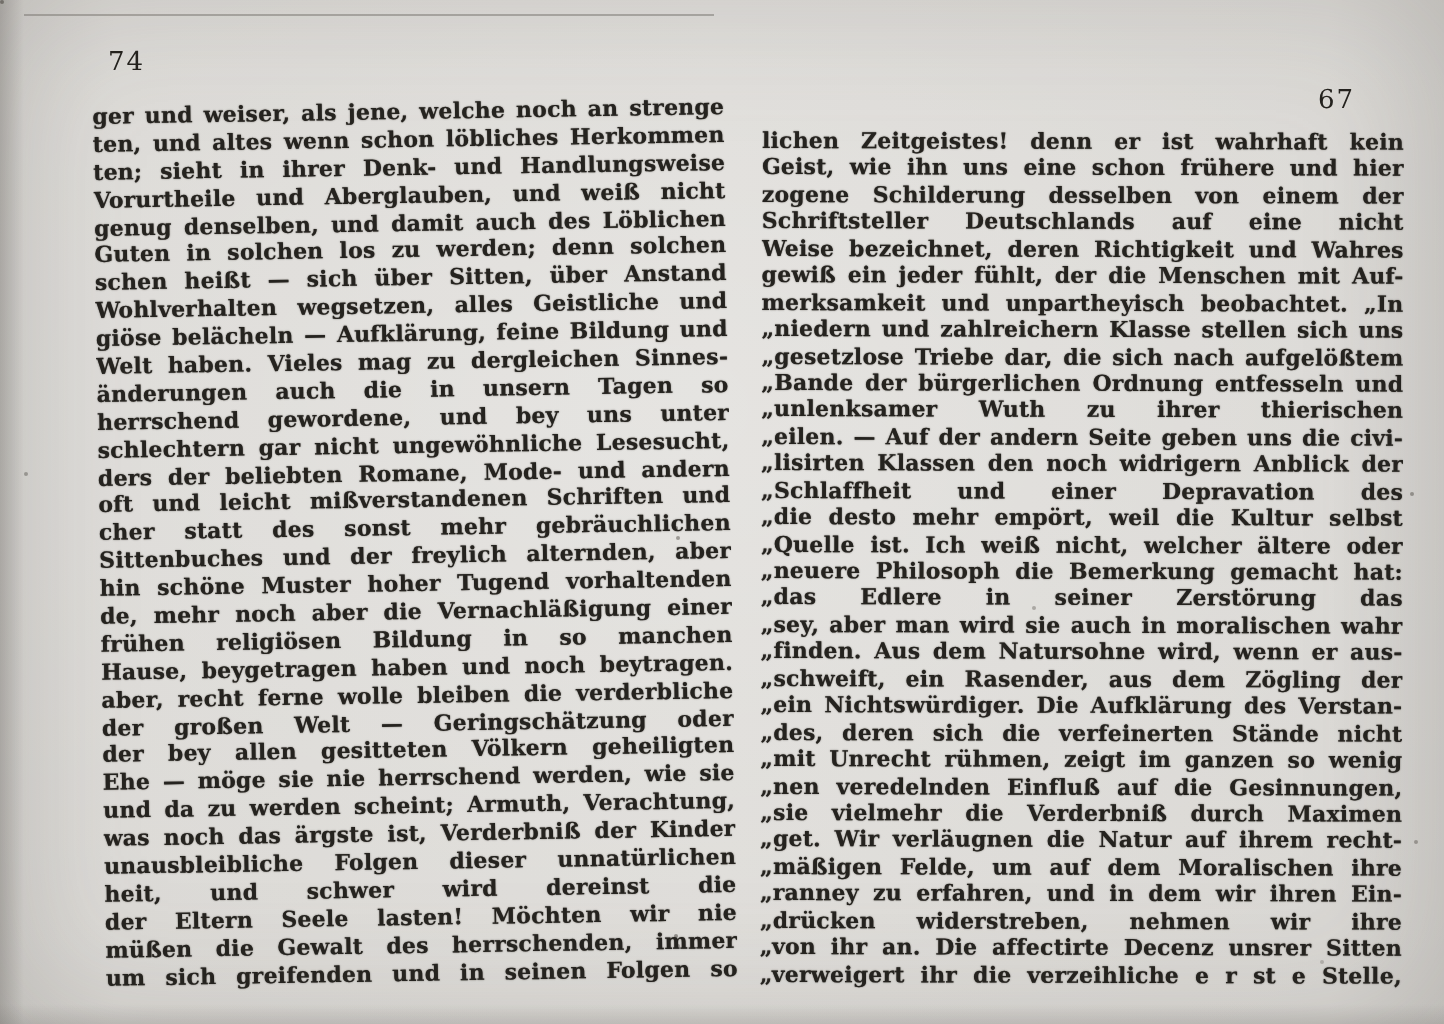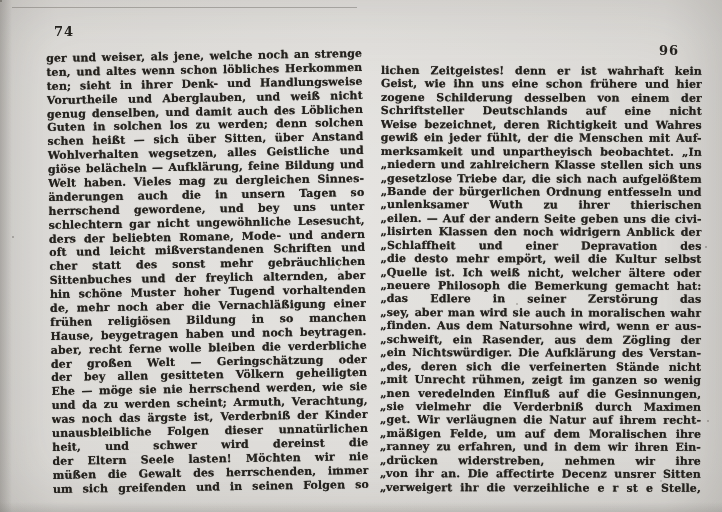--- a/index.html
+++ b/index.html
@@ -15,21 +15,21 @@
     font-family:"DejaVu Serif","Liberation Serif",serif;
     color:#22201c;
   }
   .top-edge-line{
     position:absolute;left:12px;top:7px;width:345px;height:1px;
     background:rgba(125,122,117,0.55);
   }
   .page{position:absolute;}
   .page-number{
     position:absolute;
-    font-size:13px;font-weight:700;letter-spacing:1px;
+    font-size:13px;font-weight:400;letter-spacing:1px;
     color:#24221e;
   }
   .text-column{
     position:absolute;
     font-size:11px;font-weight:700;
     letter-spacing:0.1px;
     word-spacing:1px;
     color:#25231f;
     text-shadow:0 0 0.7px rgba(48,44,38,0.85);
   }
@@ -118,21 +118,21 @@
         <div class="line">was noch das ärgste ist, Verderbniß der Kinder sind</div>
         <div class="line">unausbleibliche Folgen dieser unnatürlichen Gewohn-</div>
         <div class="line">heit, und schwer wird dereinst die Verantwortung auf</div>
         <div class="line">der Eltern Seele lasten!  Möchten wir nie erfahren</div>
         <div class="line">müßen die Gewalt des herrschenden, immer mehr</div>
         <div class="line">um sich greifenden und in seinen Folgen so verderb-</div>
       </div>
   </div>
 
   <div class="page">
-    <div class="page-number" style="left:659px;top:43px;">96</div>
+    <div class="page-number" style="left:659px;top:43px;">67</div>
     <div class="text-column" id="right-col">
         <div class="line">lichen Zeitgeistes!  denn er ist wahrhaft kein guter</div>
         <div class="line">Geist, wie ihn uns eine schon frühere und hier ange-</div>
         <div class="line">zogene Schilderung desselben von einem der besten</div>
         <div class="line">Schriftsteller Deutschlands auf eine nicht tröstliche</div>
         <div class="line">Weise bezeichnet, deren Richtigkeit und Wahres aber</div>
         <div class="line">gewiß ein jeder fühlt, der die Menschen mit Auf-</div>
         <div class="line">merksamkeit und unpartheyisch beobachtet.  „In der</div>
         <div class="line">„niedern und zahlreichern Klasse stellen sich uns rohe</div>
         <div class="line">„gesetzlose Triebe dar, die sich nach aufgelößtem</div>

